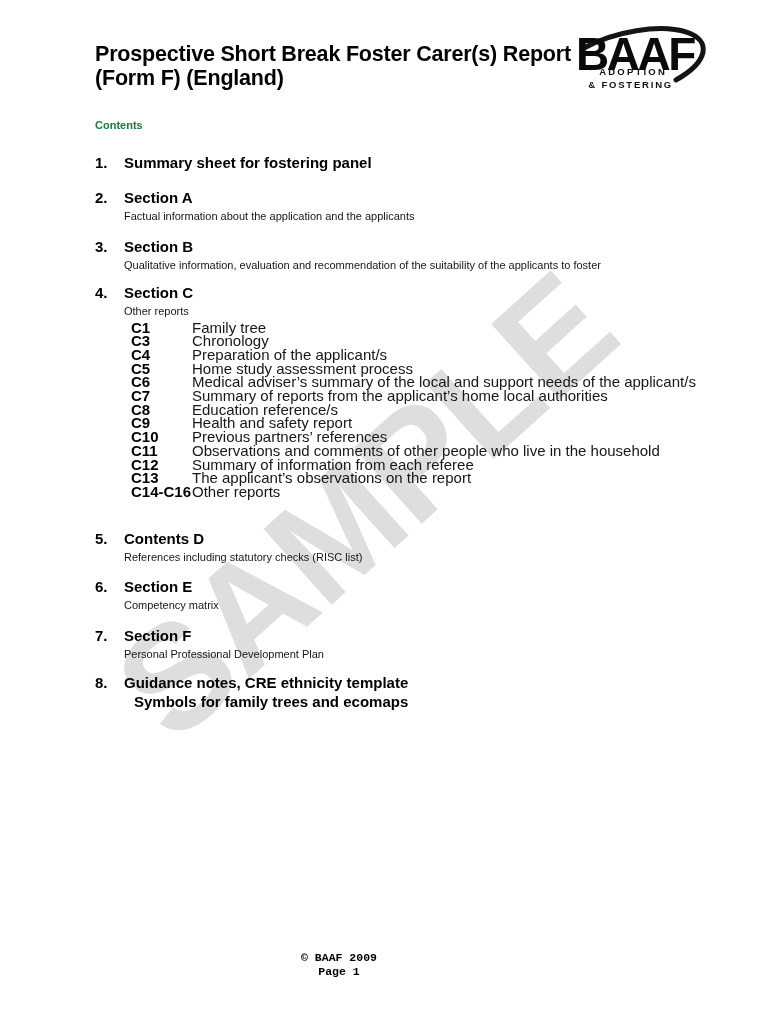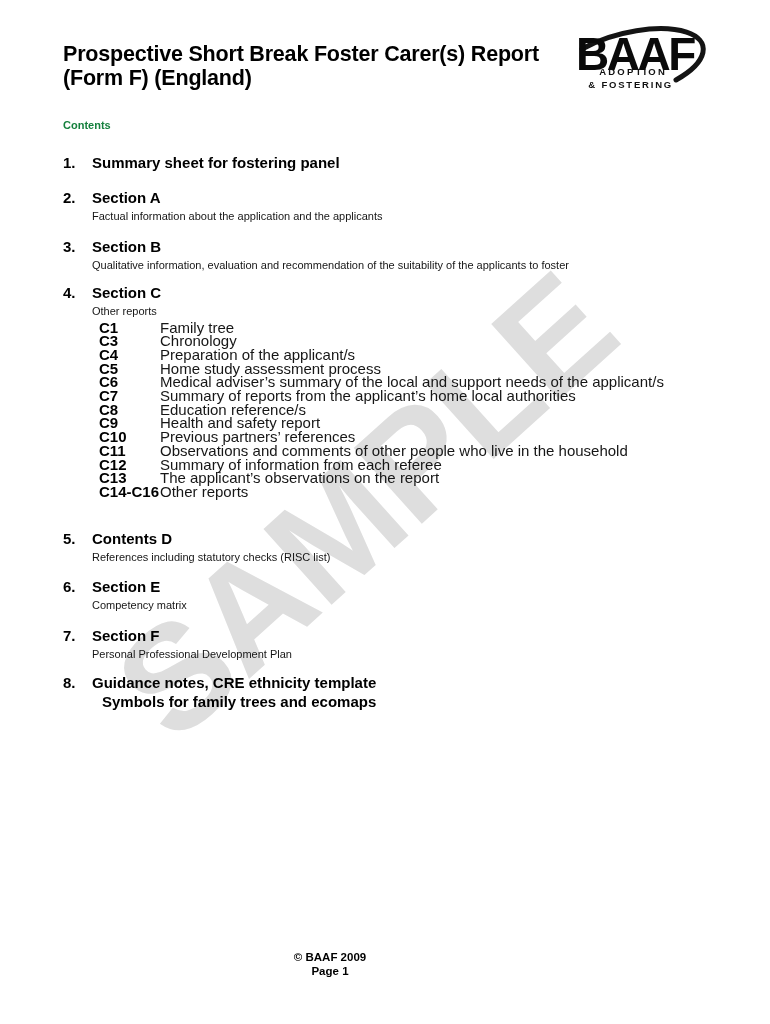--- a/index.html
+++ b/index.html
@@ -18,21 +18,21 @@
     text-align:center;
     font-size:148px; font-weight:bold; letter-spacing:-2px;
     color:#dedede;
     line-height:1;
     transform:rotate(-42deg);
     z-index:0;
     user-select:none;
     white-space:nowrap;
   }
   
-  .content { position:relative; z-index:1; padding:42px 40px 0 63px; }
+  .content { position:relative; z-index:1; padding:42px 40px 0 63px;margin-left:32px; }
   .page-title {
     font-size:21.5px; line-height:24px; font-weight:bold; color:#000;
     width:505px; letter-spacing:-0.2px;
   }
   
   .logo { position:absolute; left:574px; top:16px; width:200px; height:95px; z-index:2; }
   
   .contents-heading { margin-top:26px; font-size:11px; line-height:19px; font-weight:bold; color:#15803d; }
   
   .toc-item { margin-top:17px; }
@@ -51,23 +51,23 @@
     font-size:11px; line-height:15.5px; color:#161616;
     max-width:601px;
   }
   
   .sub-table { margin-left:36px; margin-top:1px; }
   .sub-row { display:flex; font-size:15px; line-height:13.7px; }
   .sub-code { width:61px; flex:0 0 61px; font-weight:bold; color:#000; }
   .sub-label { color:#161616; white-space:nowrap; }
   
   .footer {
-    position:absolute; left:4px; top:951px; width:652px;
+    position:absolute; left:13px; top:951px; width:652px;
     text-align:center; font-size:11.5px; line-height:13.5px;
-    font-weight:bold; color:#000; z-index:1;
+    font-weight:bold; color:#000; z-index:1;font-family:Liberation Mono, monospace;
   }
 </style>
 </head>
 <body>
 
 <div class="watermark">SAMPLE</div>
 
 <div class="logo">
   <svg width="200" height="95" viewBox="0 0 200 95">
     <path d="M 8 33 A 65 27 -14 1 1 102 64" fill="none" stroke="#141414" stroke-width="5" stroke-linecap="round"></path>

